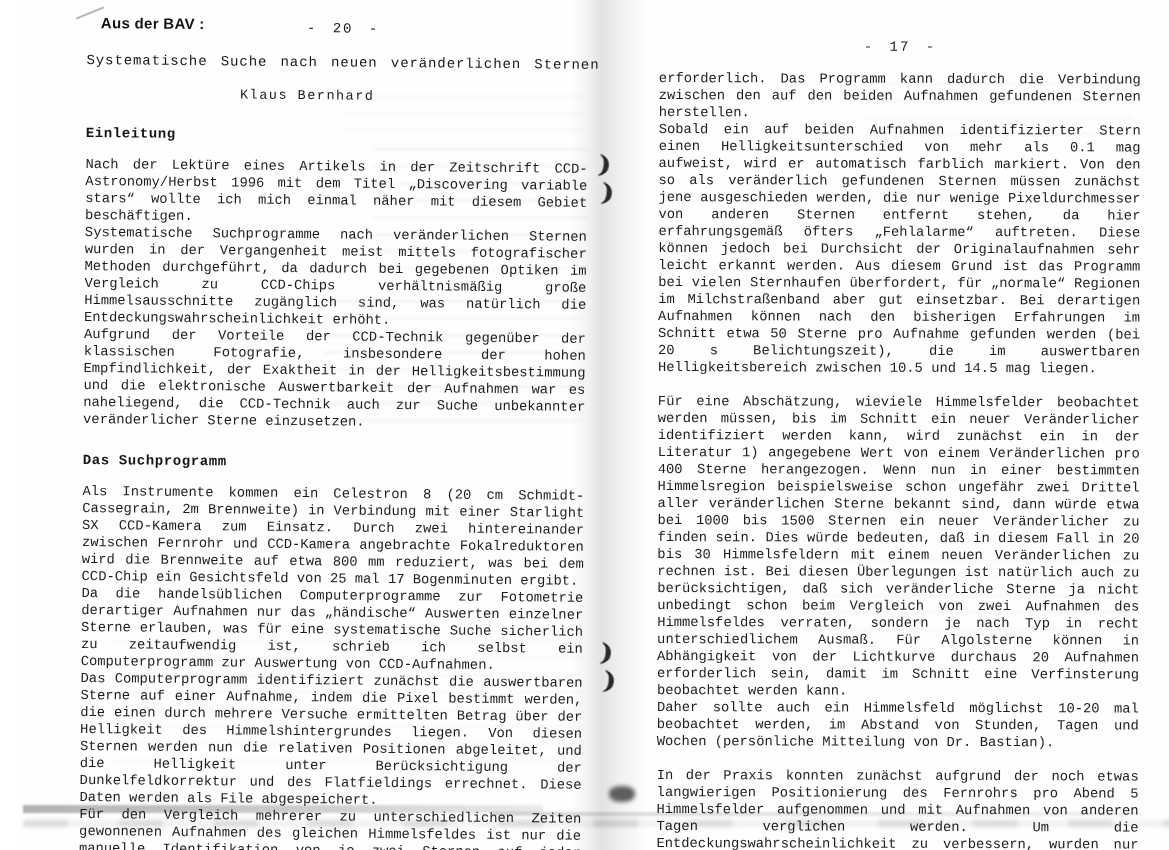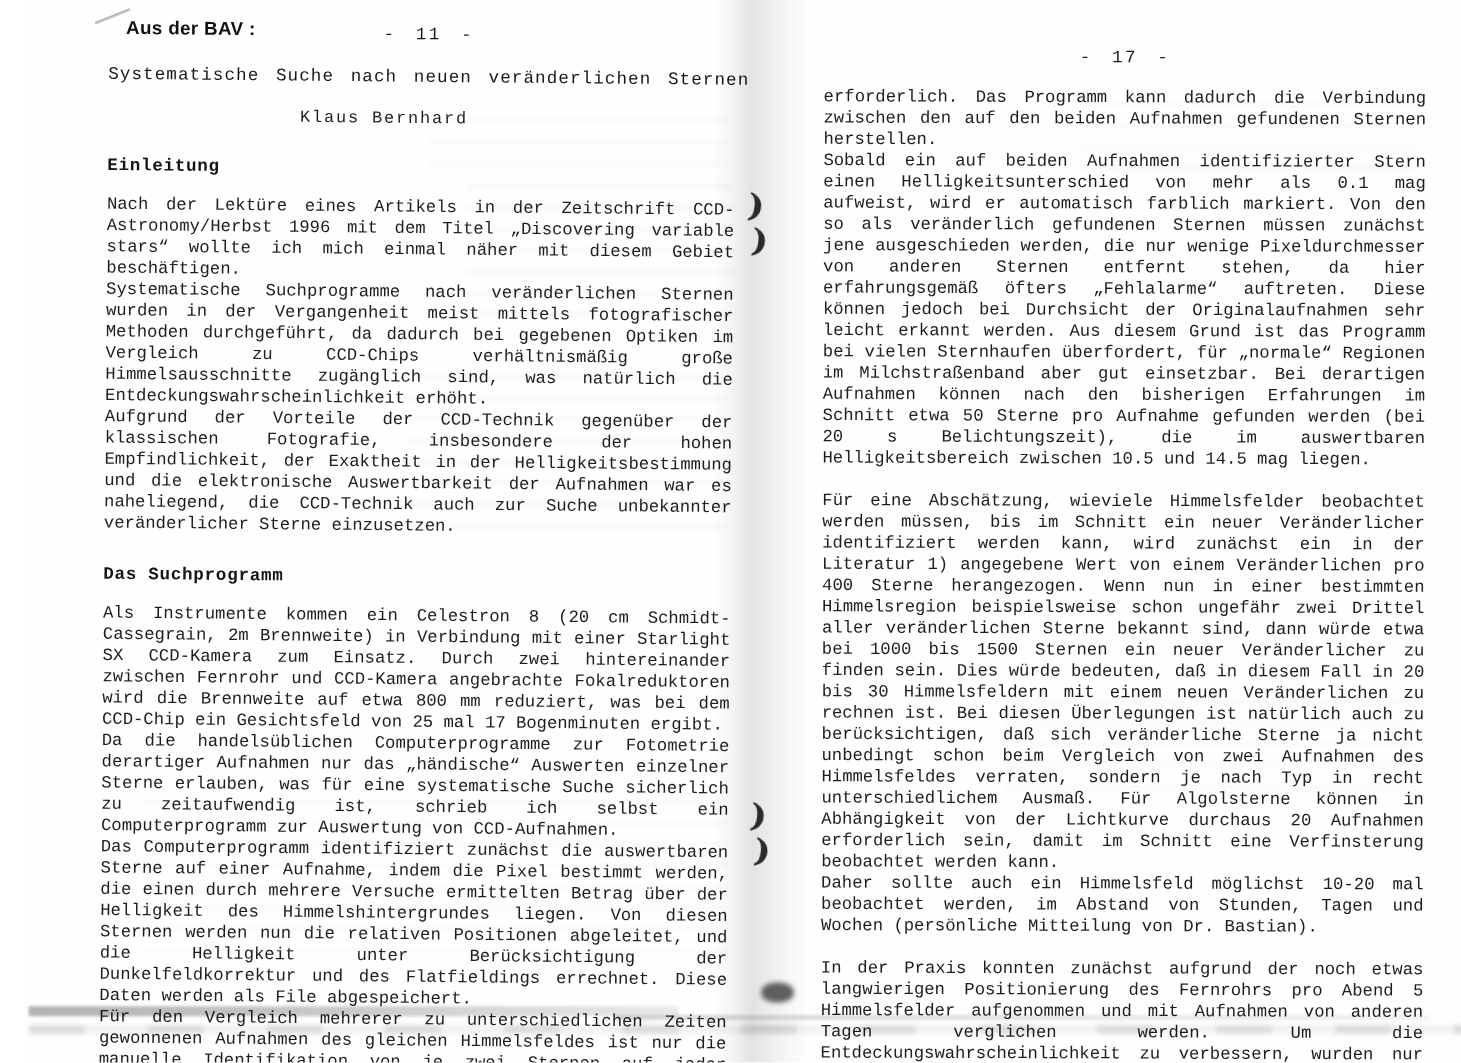--- a/index.html
+++ b/index.html
@@ -122,21 +122,21 @@
   <div class="bleed" style="left:320px; top:95px; width:240px; height:45px; opacity:0.28;"></div>
   <div class="bleed" style="left:350px; top:148px; width:215px; height:120px;"></div>
   <div class="bleed" style="left:300px; top:300px; width:260px; height:125px;"></div>
   <div class="bleed" style="left:90px; top:640px; width:470px; height:130px; opacity:0.22;"></div>
   <div class="bleed" style="left:840px; top:82px; width:270px; height:60px; opacity:0.28;"></div>
   <div class="bleed" style="left:780px; top:560px; width:330px; height:85px; opacity:0.26;"></div>
 
   <div class="page page-left">
     <div class="head-row">
       <span class="stamp">Aus der BAV :</span>
-      <span class="pagenum pagenum-left">- 11 -</span>
+      <span class="pagenum pagenum-left">- 20 -</span>
     </div>
     <div class="title">Systematische Suche nach neuen veränderlichen Sternen</div>
     <div class="author">Klaus Bernhard</div>
 
     <div class="heading">Einleitung</div>
     <div class="para-group">
       <p>Nach der Lektüre eines Artikels in der Zeitschrift CCD-Astronomy/Herbst 1996 mit dem Titel „Discovering variable stars“ wollte ich mich einmal näher mit diesem Gebiet beschäftigen.</p>
       <p>Systematische Suchprogramme nach veränderlichen Sternen wurden in der Vergangenheit meist mittels fotografischer Methoden durchgeführt, da dadurch bei gegebenen Optiken im Vergleich zu CCD-Chips verhältnismäßig große Himmelsausschnitte zugänglich sind, was natürlich die Entdeckungswahrscheinlichkeit erhöht.</p>
       <p>Aufgrund der Vorteile der CCD-Technik gegenüber der klassischen Fotografie, insbesondere der hohen Empfindlichkeit, der Exaktheit in der Helligkeitsbestimmung und die elektronische Auswertbarkeit der Aufnahmen war es naheliegend, die CCD-Technik auch zur Suche unbekannter veränderlicher Sterne einzusetzen.</p>
     </div>

